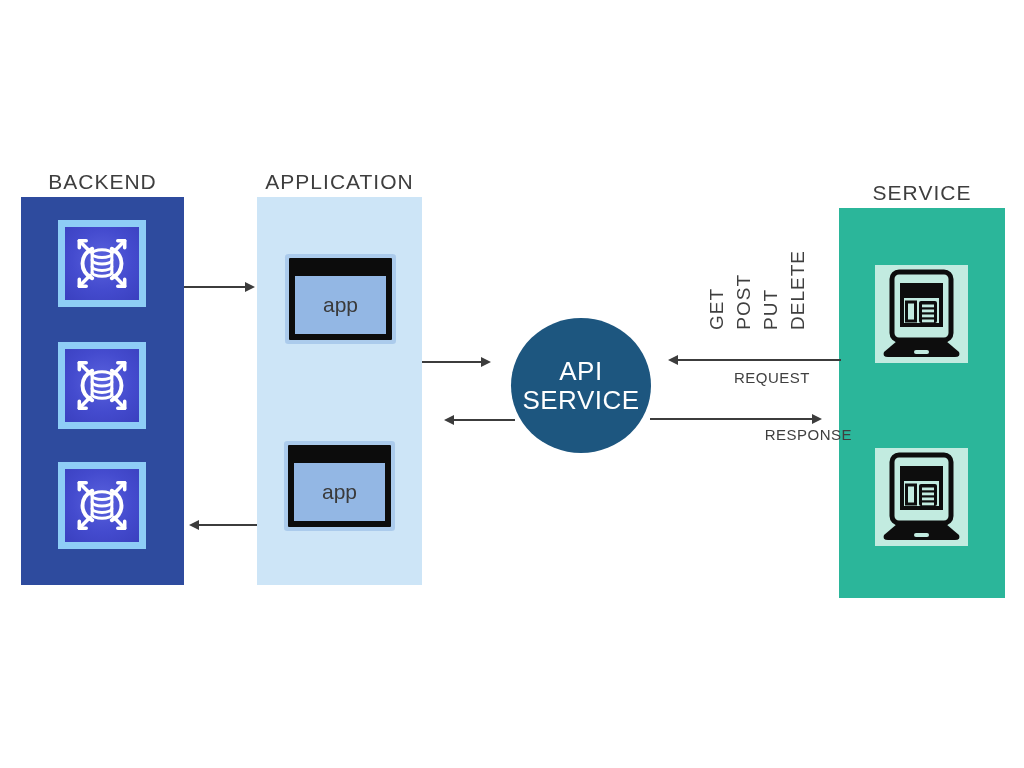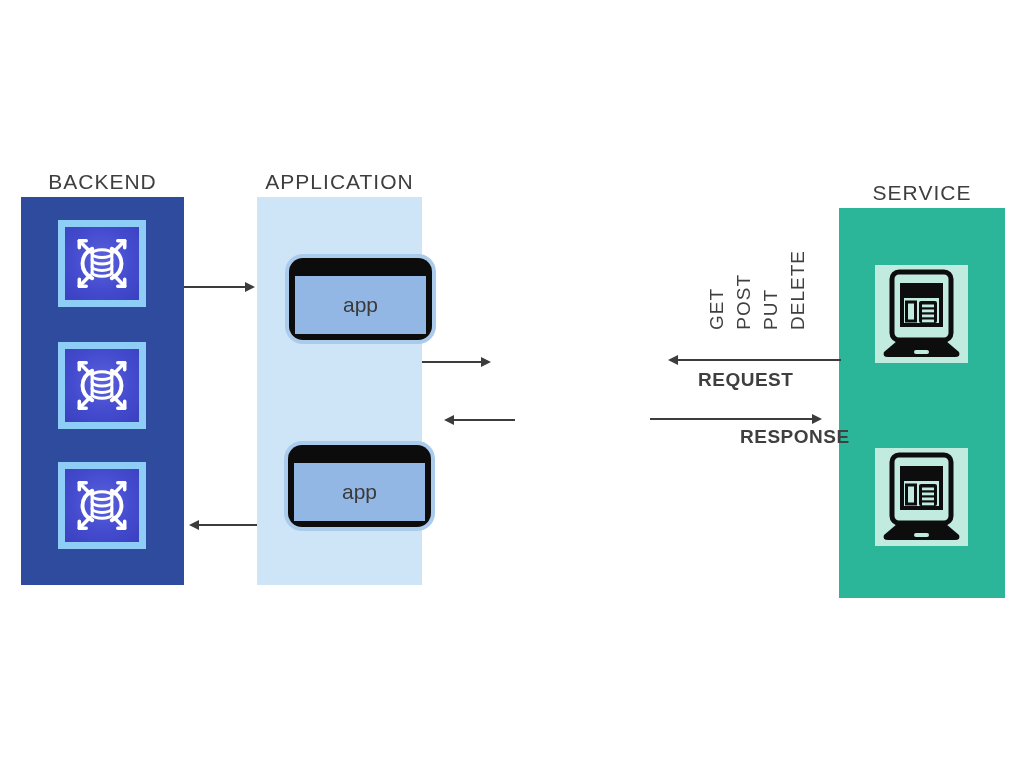--- a/index.html
+++ b/index.html
@@ -20,21 +20,21 @@
   
   .db-icon { position:absolute; left:37px; width:88px; height:87px;
              background:#8ecdf6; padding:7px; box-sizing:border-box; }
   .db-icon-inner { width:100%; height:100%;
     background: radial-gradient(circle at 50% 45%, #5a62de 0%, #444bce 55%, #3a40bf 100%);
     display:flex; align-items:center; justify-content:center; }
   .db-icon svg { width:100%; height:100%; }
 
   
   .app-window { position:absolute; width:103px; height:82px; background:#0c0c0c;
-    border-radius:14px; box-shadow:0 0 0 4px #abcbec;padding-left:40px; }
+    border-radius:1px; box-shadow:0 0 0 4px #abcbec; }
   .app-window-screen { position:absolute; left:6px; right:6px; top:18px; bottom:6px;
     background:#93b7e4; display:flex; align-items:center; justify-content:center;
     color:#3a3a3a; font-size:21px; }
 
   
   .laptop { position:absolute; left:36px; width:93px; height:98px; background:#c2ebe0; }
   .laptop svg { width:100%; height:100%; display:block; }
 
   
   .api-circle { position:absolute; left:511px; top:318px; width:140px; height:135px;
@@ -45,22 +45,22 @@
   
   .arrow { position:absolute; height:2px; background:#3c3c3c; }
   .arrow.right::after {
     content:""; position:absolute; right:-9px; top:-4px; width:0; height:0;
     border-left:10px solid #3c3c3c; border-top:5px solid transparent; border-bottom:5px solid transparent; }
   .arrow.left::before {
     content:""; position:absolute; left:-9px; top:-4px; width:0; height:0;
     border-right:10px solid #3c3c3c; border-top:5px solid transparent; border-bottom:5px solid transparent; }
 
   
-  .flow-label { position:absolute; color:#3f3f3f; font-size:19px; letter-spacing:0.5px;
-    text-align:left;font-weight:bold; }
+  .flow-label { position:absolute; color:#3f3f3f; font-size:15px; letter-spacing:0.5px;
+    text-align:right; }
   .methods { position:absolute; left:707px; top:243px; height:87px;
     display:flex; align-items:flex-end; gap:7px; }
   .vword { writing-mode:vertical-rl; transform:rotate(180deg); font-size:19px;
     letter-spacing:1px; color:#3f3f3f; line-height:20px; }
 </style>
 </head>
 <body>
 
 <div class="stage">
 
@@ -182,20 +182,24 @@
         <rect x="47" y="39.5" width="12" height="2.8" fill="#c2ebe0"></rect>
         <rect x="47" y="44.5" width="12" height="2.8" fill="#c2ebe0"></rect>
         <rect x="47" y="49.5" width="12" height="2.8" fill="#c2ebe0"></rect>
         <rect x="47" y="54.5" width="12" height="2.8" fill="#c2ebe0"></rect>
         <path d="M 22 76 L 71 76 L 84 87 Q 86 92 80 92 L 13 92 Q 7 92 9 87 Z" fill="#0d0d0d"></path>
         <rect x="39" y="85" width="15" height="4" rx="2" fill="#c2ebe0"></rect>
       </svg>
     </div>
   </div>
 
+  <div class="api-circle">
+    <span>API</span>
+    <span>SERVICE</span>
+  </div>
 
   <div class="arrow right" style="left:184px; top:286px; width:62px;"></div>
   <div class="arrow left" style="left:198px; top:524px; width:59px;"></div>
   <div class="arrow right" style="left:422px; top:361px; width:60px;"></div>
   <div class="arrow left" style="left:453px; top:419px; width:62px;"></div>
   <div class="arrow left" style="left:677px; top:359px; width:164px;"></div>
   <div class="arrow right" style="left:650px; top:418px; width:163px;"></div>
 
   <div class="methods">
     <span class="vword">GET</span>

